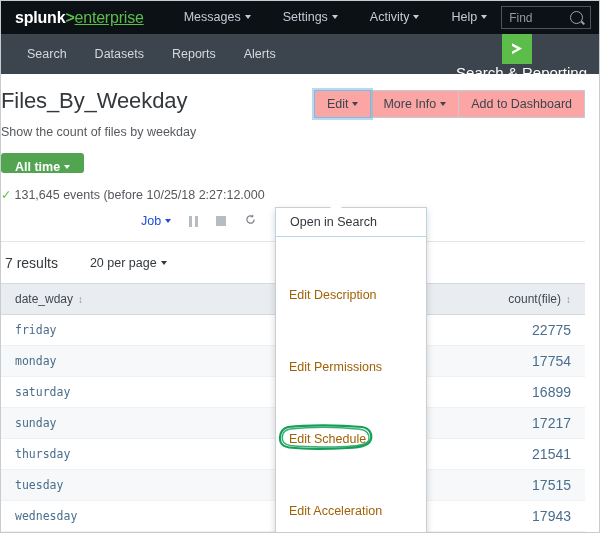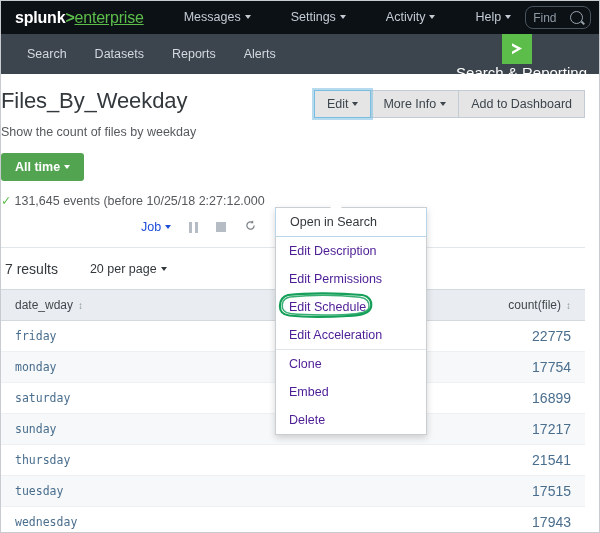--- a/index.html
+++ b/index.html
@@ -37,21 +37,21 @@
     white-space: nowrap;
   }
   .logo .l-splunk { color: #ffffff; }
   .logo .l-gt { color: #5cbd4a; font-weight: bold; }
   .logo .l-ent { color: #5cbd4a; font-weight: normal; text-decoration: underline; }
 
   .topnav {
     display: flex;
     align-items: center;
     margin-left: 26px;
-    gap: 12px;
+    gap: 4px;
   }
   .topnav-item {
     color: #c3cbd4;
     font-size: 12.5px;
     padding: 0 14px;
     white-space: nowrap;
     cursor: pointer;
     line-height: 33px;
   }
   .caret-d {
@@ -64,21 +64,21 @@
     vertical-align: middle;
     position: relative;
     top: -1px;
   }
   .findbox {
     margin-left: auto;
     margin-right: 8px;
     width: 110px;
     height: 23px;
     border: 1px solid #4a555f;
-    border-radius: 8px;
+    border-radius: 0;
     display: flex;
     align-items: center;
     padding: 0 7px;
     box-sizing: border-box;
     background: transparent;
   }
   .findbox input {
     border: 0;
     background: transparent;
     color: #aeb8c2;
@@ -173,21 +173,21 @@
   }
 
   
   .btn-group {
     display: flex;
     align-items: stretch;
     position: relative;
     margin-top: 2px;
   }
   .btn {
-    background: #e5e5e5;
+    background: #fca5a5;
     border: 1px solid #c3cbd4;
     color: #3c444d;
     font-size: 12.5px;
     font-family: "Liberation Sans", sans-serif;
     padding: 0 12px;
     height: 28px;
     line-height: 26px;
     cursor: pointer;
     white-space: nowrap;
     box-sizing: border-box;
@@ -204,21 +204,21 @@
   
   .alltime-btn {
     margin-top: 14px;
     background: #53a451;
     color: #ffffff;
     font-size: 12.5px;
     font-weight: bold;
     border: 0;
     border-radius: 3px;
     padding: 0 14px;
-    height: 28px;
+    height: 20px;
     line-height: 28px;
     cursor: pointer;
     font-family: "Liberation Sans", sans-serif;
   }
   .events-line {
     margin-top: 12px;
     font-size: 12.5px;
     color: #55595d;
     white-space: nowrap;
   }
@@ -319,25 +319,26 @@
     content: "";
     position: absolute;
     left: 0; top: 0;
     width: 0; height: 0;
     border-left: 6.5px solid transparent;
     border-right: 6.5px solid transparent;
     border-bottom: 7px solid #ffffff;
   }
   .dd-item {
     font-size: 12.5px;
-    color: #4c1d95;
+    color: #a16207;
     padding: 7px 0 7px 13px;
     cursor: pointer;
     white-space: nowrap;
     position: relative;
+    margin-top: 44px;
   }
   .dd-item.first {
     color: #33383d;
     border: 1px solid #b9d6e8;
     border-top: 0;
     margin: 0 -1px;
     padding-left: 14px;
   }
   .dd-sep { border-top: 1px solid #e1e6eb; }
 

